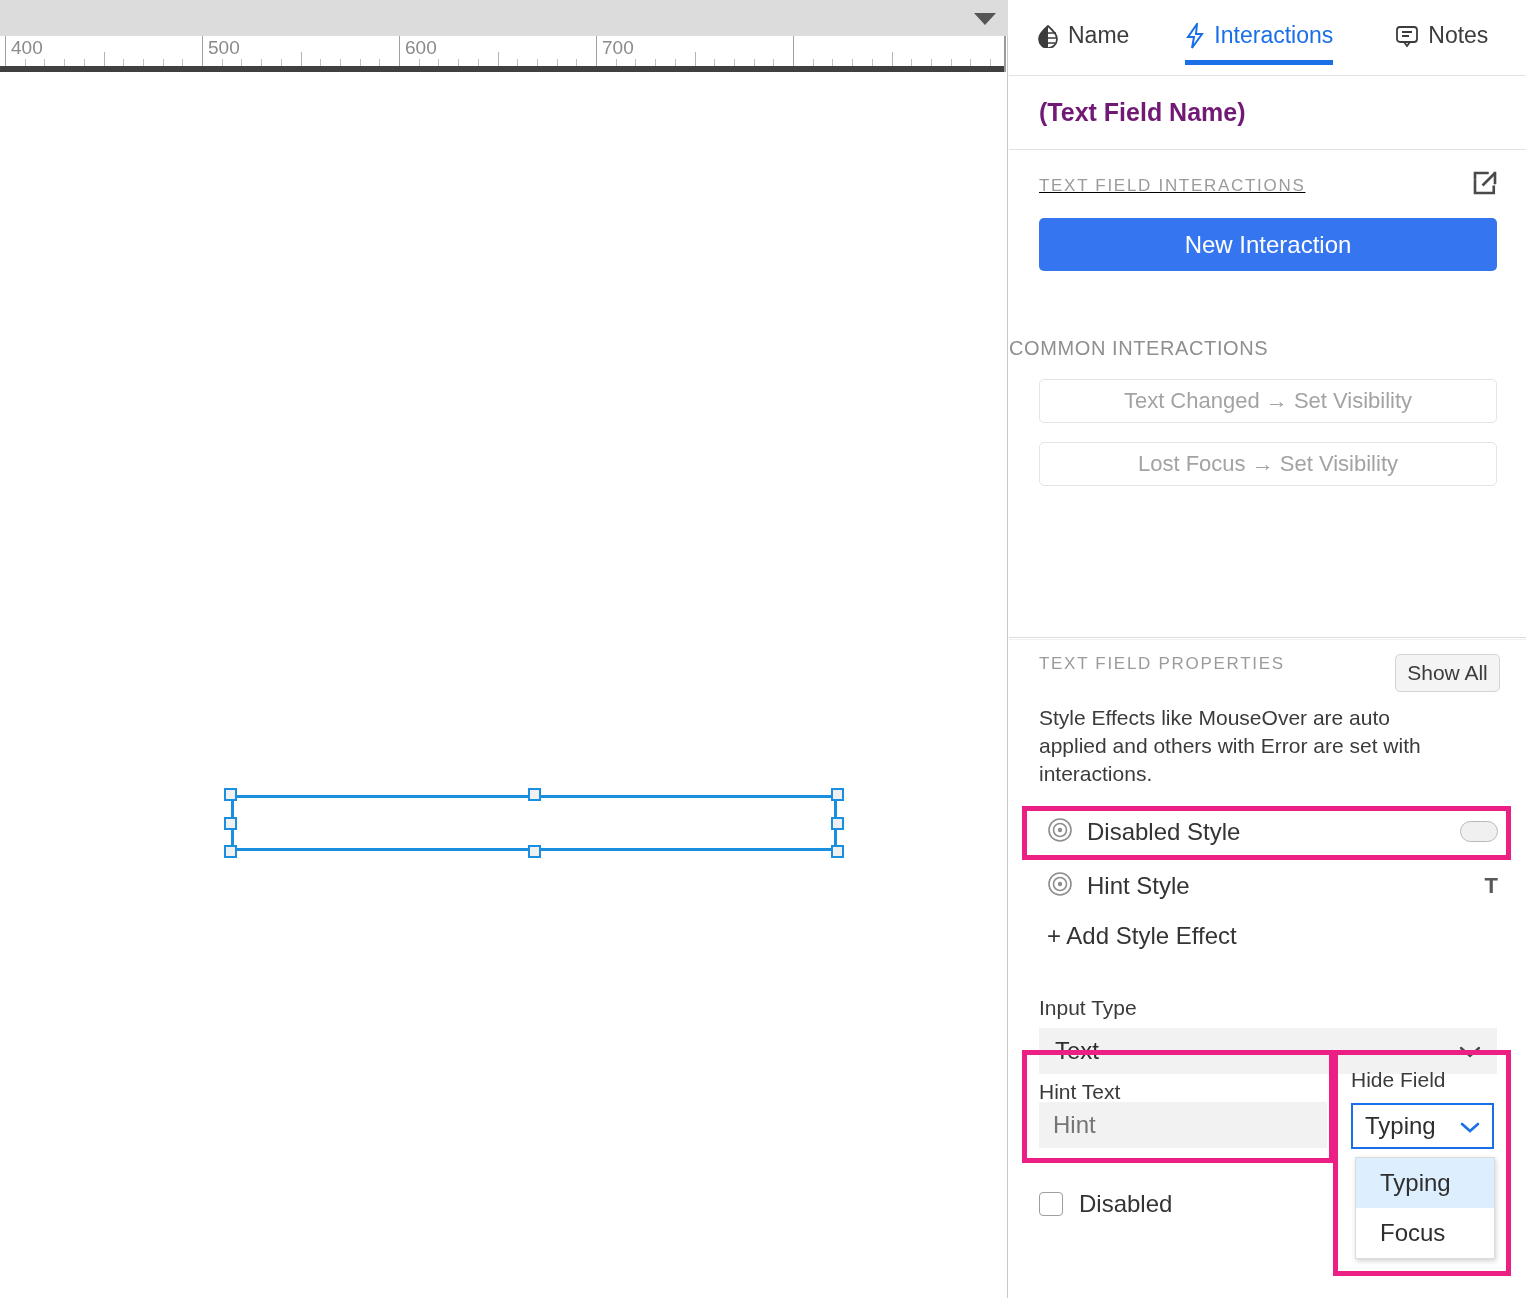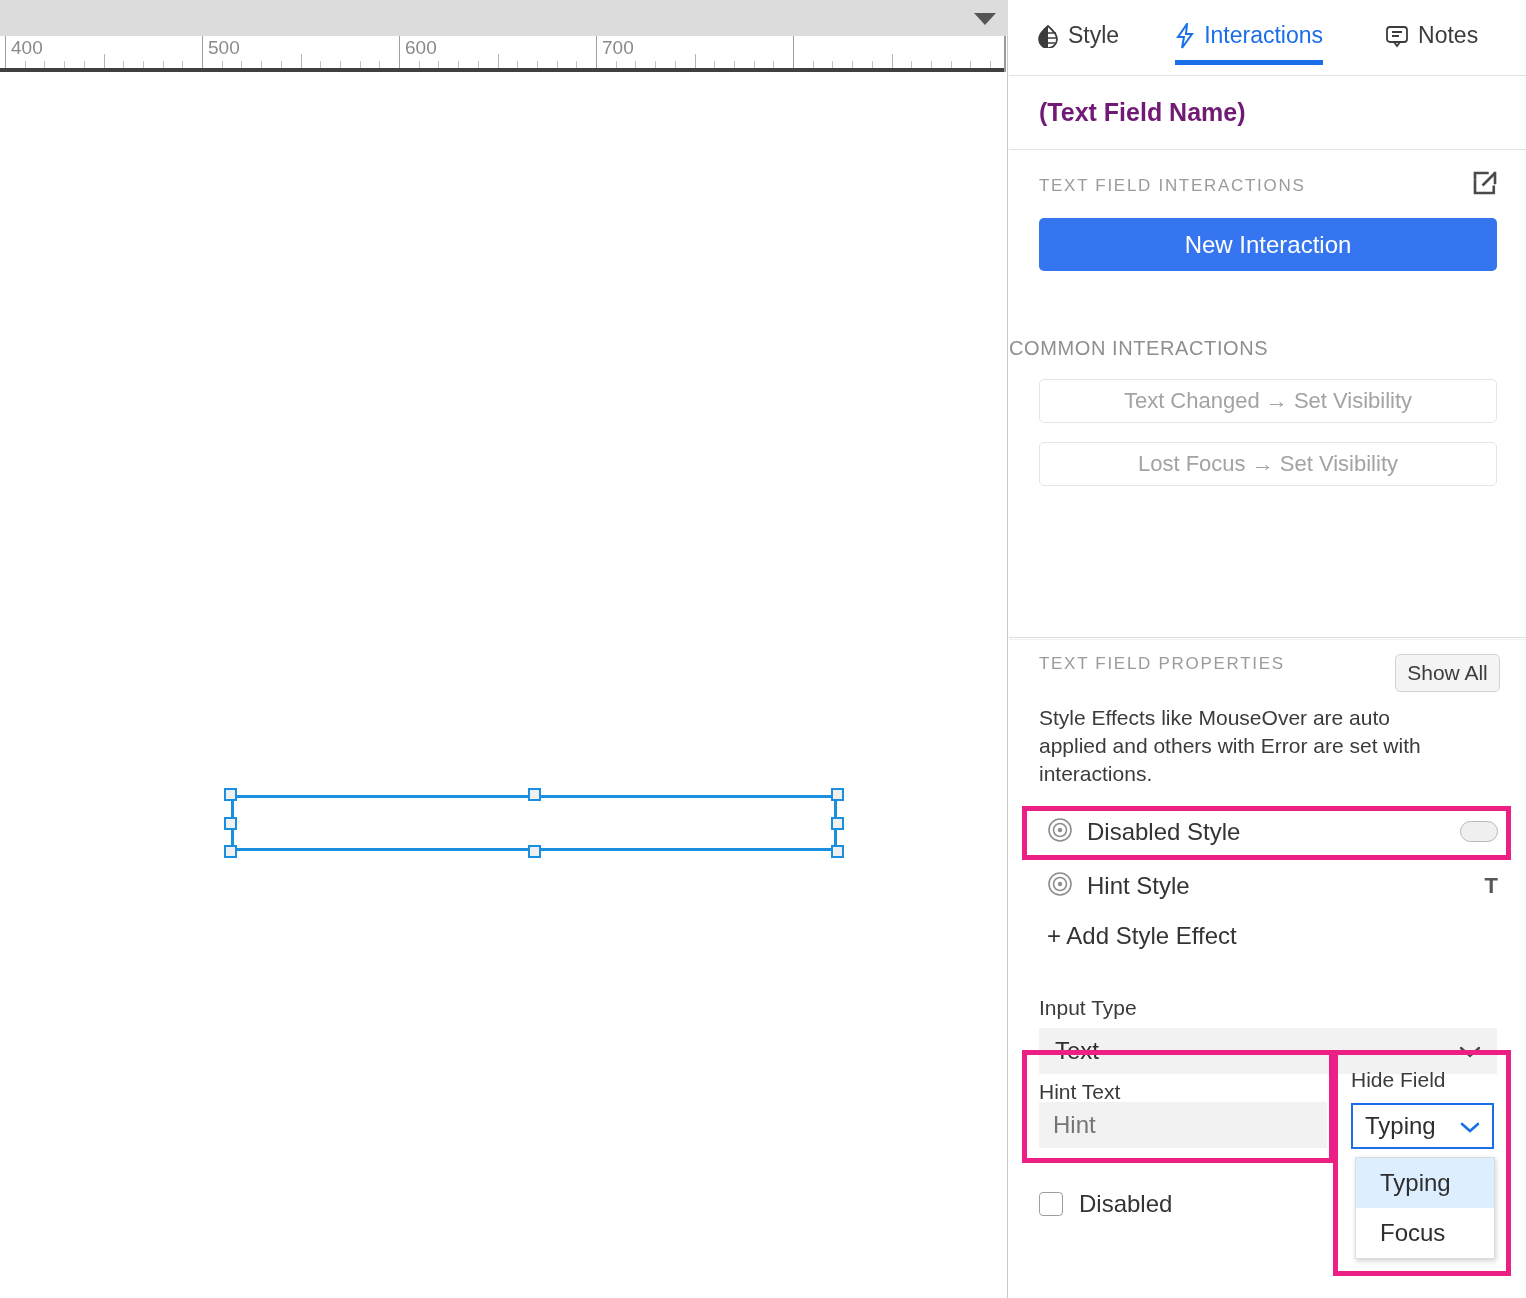--- a/index.html
+++ b/index.html
@@ -27,21 +27,21 @@
     position: absolute; right: 12px; top: 13px;
     width: 0; height: 0;
     border-left: 11px solid transparent;
     border-right: 11px solid transparent;
     border-top: 12px solid #555555;
   }
   #ruler {
     position: absolute; left: 0; top: 36px;
     width: 1006px; height: 36px;
     background: #ffffff;
-    border-bottom: 4px solid #404040;
+    border-bottom: 6px solid #404040;
     overflow: hidden;
   }
   .rl-major {
     position: absolute; top: 0; width: 1px; height: 36px;
     background: #a0a0a0;
   }
   .rl-label {
     position: absolute; top: 1px;
     font-size: 19px; color: #8a8a8a;
     padding-left: 6px;
@@ -123,20 +123,21 @@
   }
   #field-name {
     font-size: 25px; color: #701a75; font-weight: bold;
   }
 
   
   .sec-head {
     display: flex; align-items: flex-end;
     padding: 26px 30px 0 30px;
     position: relative;
+    text-decoration: underline;
   }
   .sec-title {
     font-size: 17px; letter-spacing: 1.7px;
     color: #9b9b9b; text-transform: uppercase;
     font-weight: 400;
   }
   #ext-link-icon {
     position: absolute; right: 26px; top: 18px;
     cursor: pointer;
   }
@@ -426,21 +427,21 @@
     <div id="tabs">
 
       <div class="tab" id="tab-style">
         <span class="tab-ico">
           <svg width="22" height="24" viewBox="0 0 22 24">
             <path d="M11 2 C4 8 2 12 2 15 a9 9 0 0 0 18 0 C20 12 18 8 11 2 Z" fill="none" stroke="#3c3c3c" stroke-width="1.7"></path>
             <path d="M11 2 C4 8 2 12 2 15 a9 9 0 0 0 9 9 Z" fill="#3c3c3c"></path>
             <path d="M11 9 h8 M11 14 h9 M11 19 h7" stroke="#3c3c3c" stroke-width="1.5" fill="none"></path>
           </svg>
         </span>
-        <span>Style</span>
+        <span>Name</span>
       </div>
 
       <div class="tab" id="tab-interactions">
         <span class="tab-ico">
           <svg width="20" height="26" viewBox="0 0 20 26">
             <path d="M12 1 L3 14 h6 L7 25 L17 11 h-6 Z" fill="none" stroke="#1a6fe8" stroke-width="2"></path>
           </svg>
         </span>
         <span>Interactions</span>
         <span class="tab-underline"></span>

